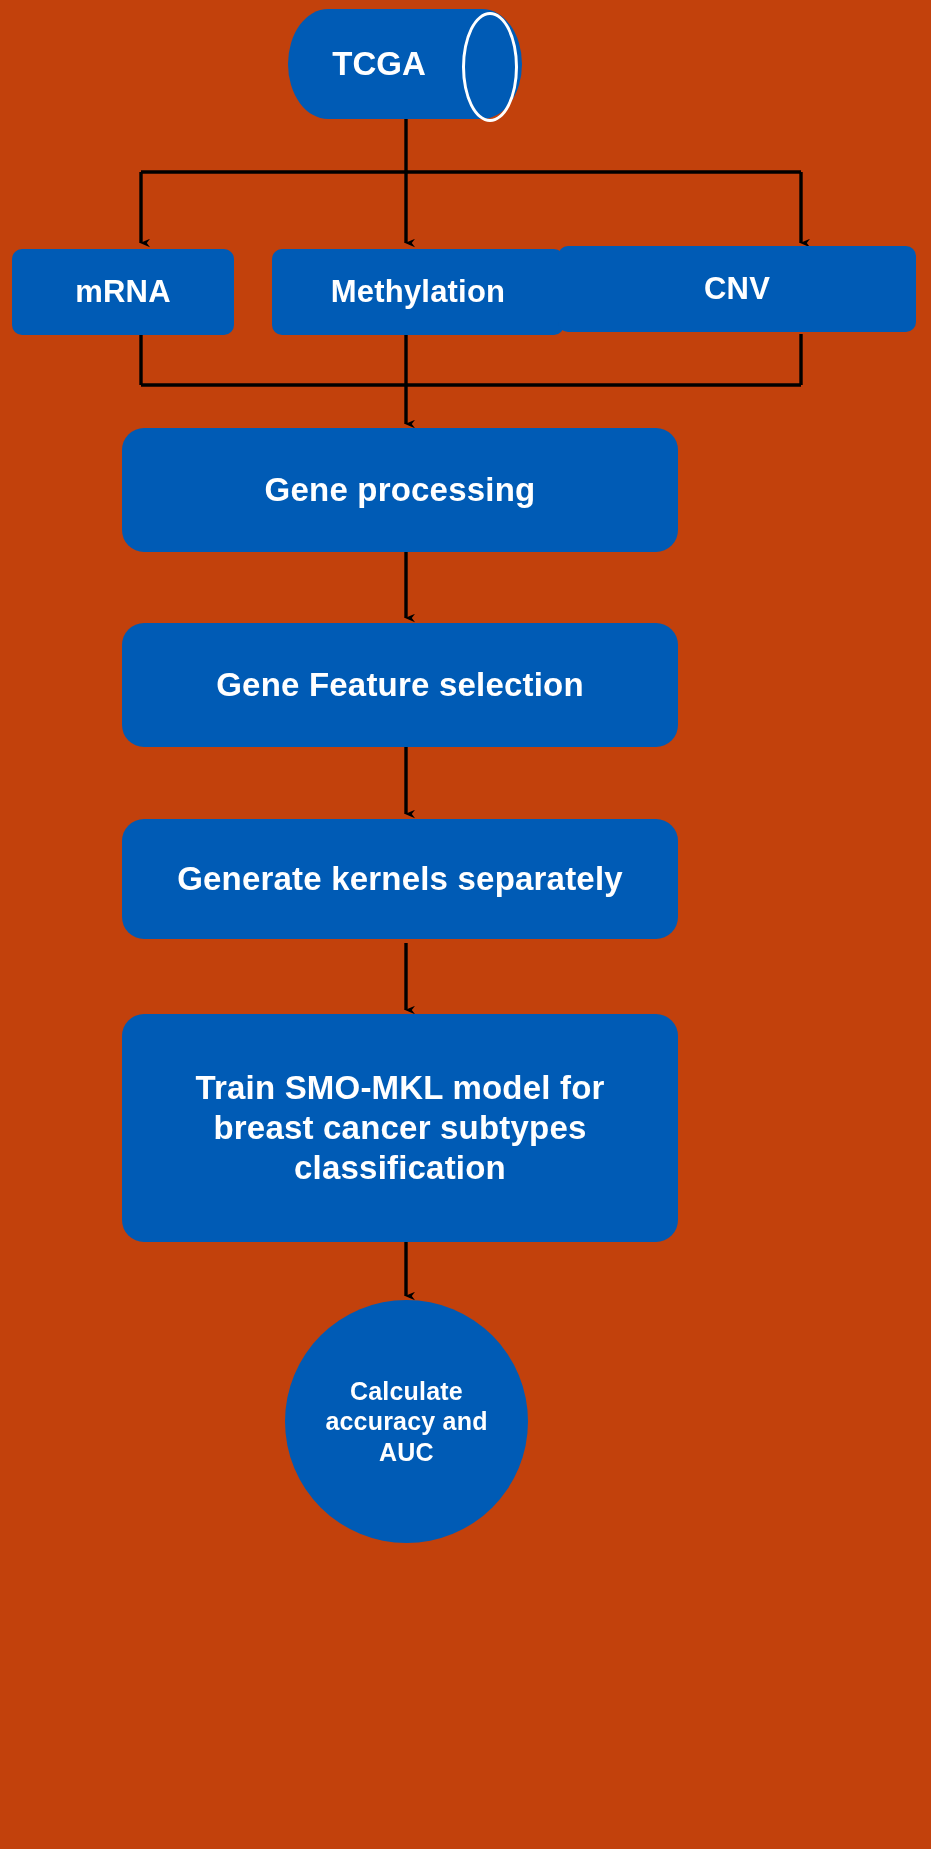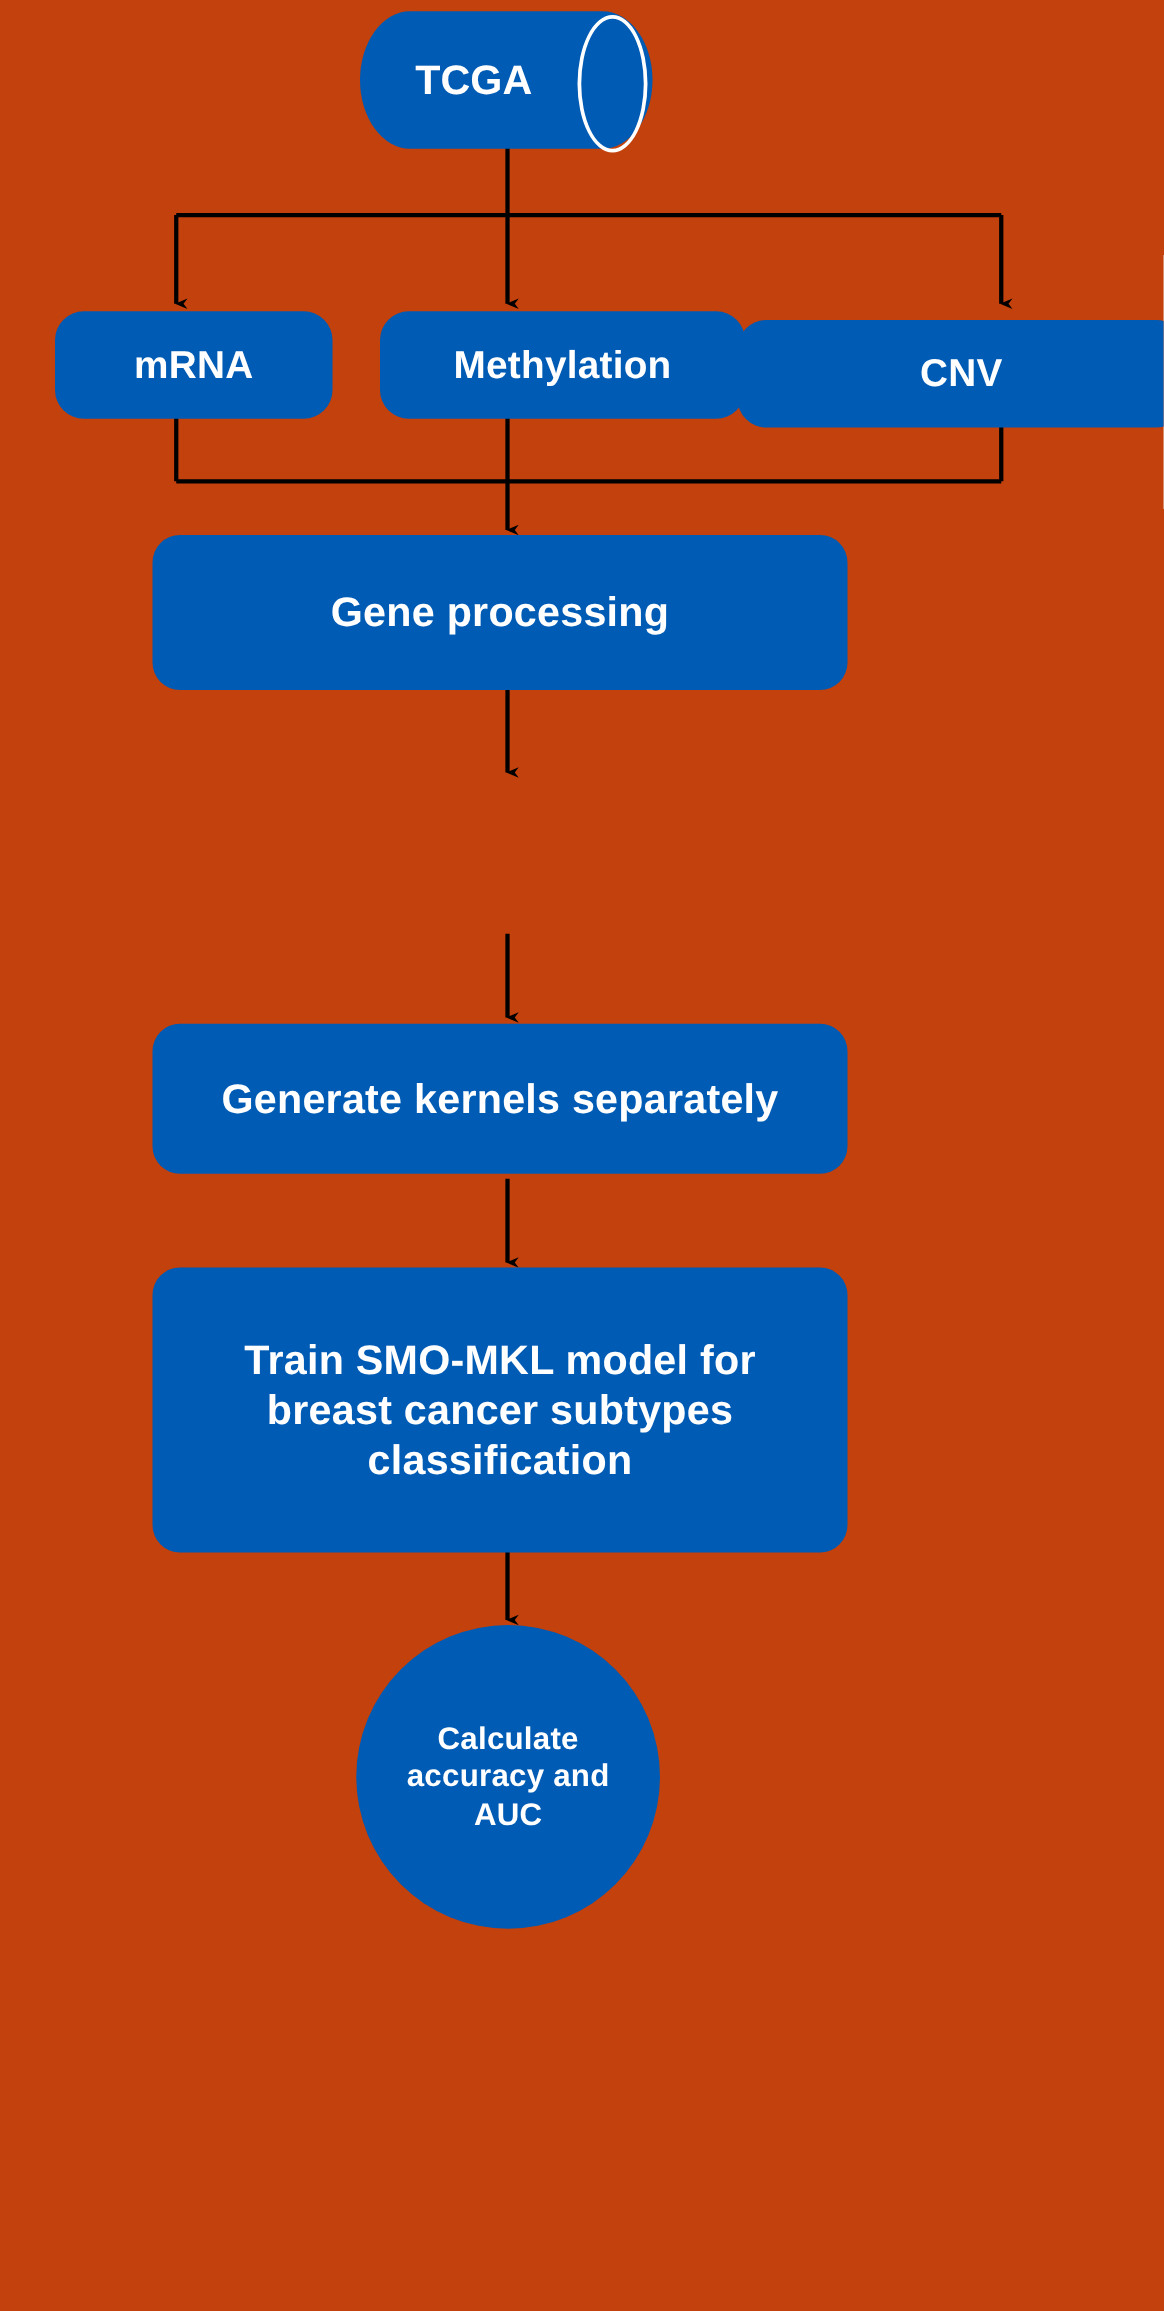--- a/index.html
+++ b/index.html
@@ -37,22 +37,21 @@
     font-weight: bold;
     line-height: 1.22;
     letter-spacing: 0.2px;
     z-index: 2;
   }
   .rbox {
     background: #005BB5;
     border-radius: 22px;
   }
   .rbox-small {
-    border-radius: 23px;
-    margin-left: 32px;
+    border-radius: 10px;
   }
   .node-label {
     padding: 0 10px;
     white-space: pre-line;
   }
   
   .cylinder {
     position: absolute;
     z-index: 2;
   }
@@ -140,28 +139,31 @@
   </div>
 
   <div class="node rbox rbox-small" style="left:12px; top:249px; width:222px; height:86px; font-size:31px;">
     <span class="node-label">mRNA</span>
   </div>
 
   <div class="node rbox rbox-small" style="left:272px; top:249px; width:292px; height:86px; font-size:31px;">
     <span class="node-label">Methylation</span>
   </div>
 
-  <div class="node rbox rbox-small" style="left:558px; top:256px; width:358px; height:86px; font-size:31px;">
+  <div class="node rbox rbox-small" style="left:558px; top:246px; width:358px; height:86px; font-size:31px;">
     <span class="node-label">CNV</span>
   </div>
 
   <div class="node rbox" style="left:122px; top:428px; width:556px; height:124px; font-size:33px;">
     <span class="node-label">Gene processing</span>
   </div>
 
+  <div class="node rbox" style="left:122px; top:623px; width:556px; height:124px; font-size:33px;">
+    <span class="node-label">Gene Feature selection</span>
+  </div>
 
   <div class="node rbox" style="left:122px; top:819px; width:556px; height:120px; font-size:33px;">
     <span class="node-label">Generate kernels separately</span>
   </div>
 
   <div class="node rbox" style="left:122px; top:1014px; width:556px; height:228px; font-size:33px;">
     <span class="node-label">Train SMO-MKL model for
 breast cancer subtypes
 classification</span>
   </div>

